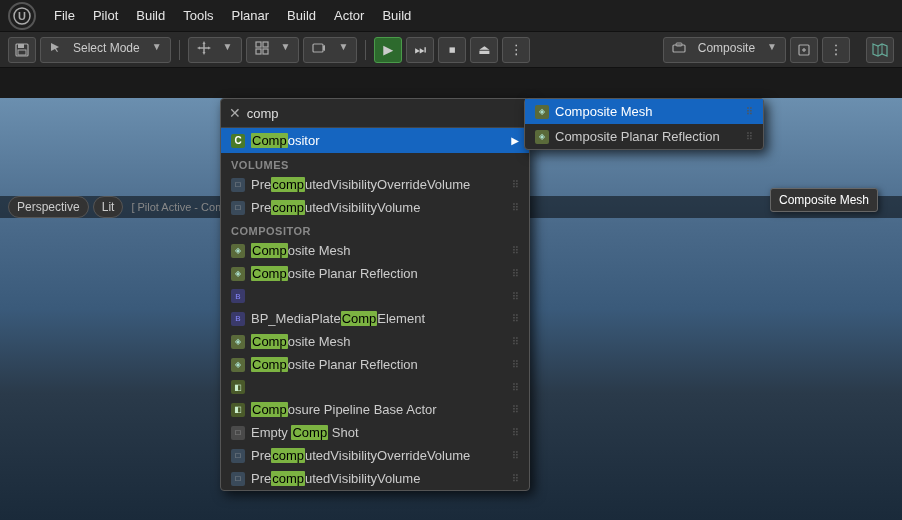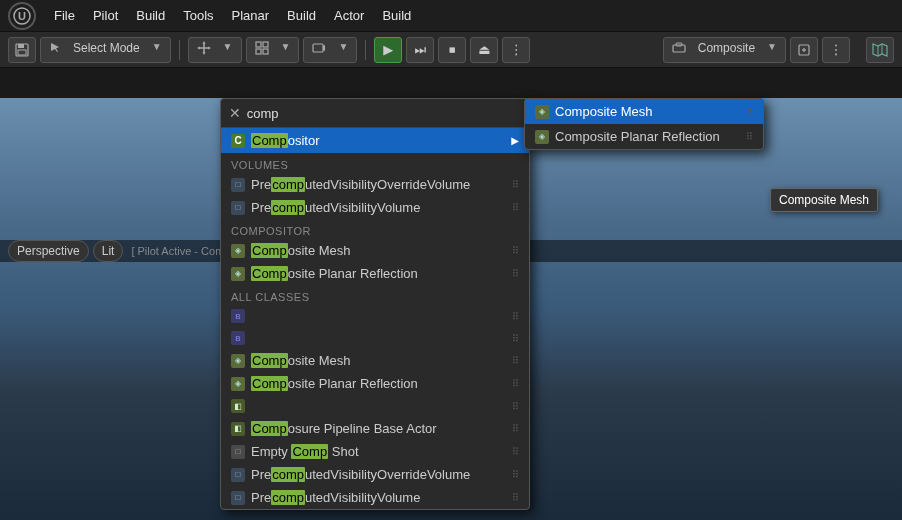--- a/index.html
+++ b/index.html
@@ -145,21 +145,21 @@
       background: #1565c0;
       color: #fff;
       cursor: pointer;
       justify-content: space-between;
     }
 
     .section-header {
       padding: 4px 10px 2px;
       color: #888;
       font-size: 11px;
-      font-weight: normal;
+      font-weight: bold;
       text-transform: uppercase;
       letter-spacing: 0.5px;
       margin-top: 2px;
     }
 
     .dropdown-row {
       display: flex;
       align-items: center;
       padding: 4px 10px;
       cursor: pointer;
@@ -286,21 +286,20 @@
       right: 0;
       height: 22px;
       background: rgba(0,0,0,0.5);
       display: flex;
       align-items: center;
       padding: 0 8px;
       gap: 4px;
       color: #ccc;
       font-size: 12px;
       z-index: 10;
-      margin-top: 44px;
     }
   </style>
 </head>
 <body>
 
 <div class="menu-bar">
   <div class="ue-logo">
     <svg width="18" height="18" viewBox="0 0 18 18">
       <circle cx="9" cy="9" r="8" fill="none" stroke="#aaa" stroke-width="1.5"></circle>
       <text x="9" y="13" text-anchor="middle" fill="#aaa" font-size="11" font-weight="bold">U</text>
@@ -464,32 +463,32 @@
   </div>
 
   <div class="dropdown-row">
     <div class="row-left">
       <div class="icon-comp-mesh row-icon">◈</div>
       <span><span class="hl">Comp</span>osite Planar Reflection</span>
     </div>
     <span class="row-dots">⠿</span>
   </div>
 
-  <div class="section-header">All Classes</div>
 
   <div class="dropdown-row">
     <div class="row-left">
       <div class="icon-bp row-icon">B</div>
     </div>
     <span class="row-dots">⠿</span>
   </div>
 
   <div class="dropdown-row">
     <div class="row-left">
       <div class="icon-bp row-icon">B</div>
+      <span>BP_MediaPlate<span class="hl">Comp</span>Element</span>
     </div>
     <span class="row-dots">⠿</span>
   </div>
 
   <div class="dropdown-row">
     <div class="row-left">
       <div class="icon-comp-mesh row-icon">◈</div>
       <span><span class="hl">Comp</span>osite Mesh</span>
     </div>
     <span class="row-dots">⠿</span>

